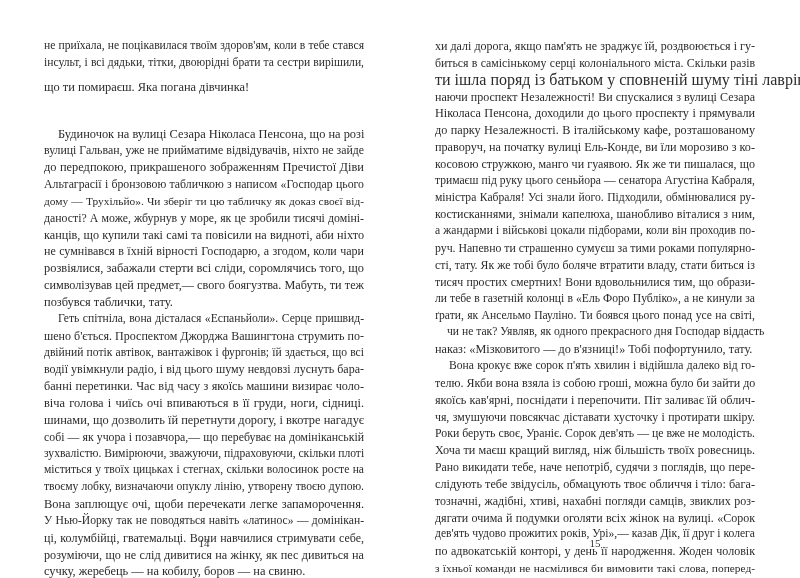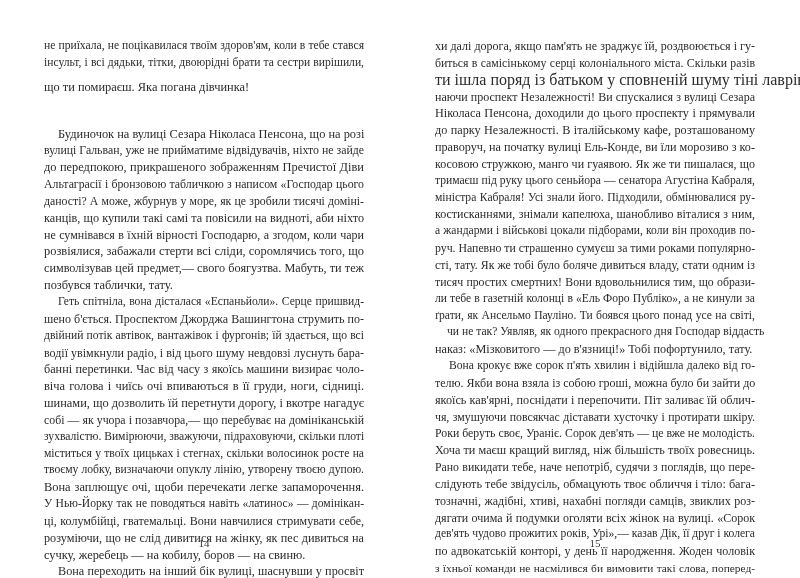--- a/index.html
+++ b/index.html
@@ -18,20 +18,21 @@
 <body>
 
 <div class="page left" id="left-page">
     <span class="line" style="font-size: 11.6px; line-height: 16.85px; white-space: nowrap;">не приїхала, не поцікавилася твоїм здоров'ям, коли в тебе стався</span>
     <span class="line" style="font-size: 11.6px; line-height: 16.85px; white-space: nowrap;">інсульт, і всі дядьки, тітки, двоюрідні брати та сестри вирішили,</span>
     <span class="line end" style="font-size: 12.4px; line-height: 16.85px; white-space: nowrap; margin-top: 7px;">що ти помираєш. Яка погана дівчинка!</span>
     <span class="line indent" style="font-size: 12.4px; line-height: 16.85px; white-space: nowrap; margin-top: 30px;">Будиночок на вулиці Сезара Ніколаса Пенсона, що на розі</span>
     <span class="line" style="font-size: 11.8px; line-height: 16.85px; white-space: nowrap;">вулиці Гальван, уже не прийматиме відвідувачів, ніхто не зайде</span>
     <span class="line" style="font-size: 12.4px; line-height: 16.85px; white-space: nowrap;">до передпокою, прикрашеного зображенням Пречистої Діви</span>
     <span class="line" style="font-size: 11.8px; line-height: 16.85px; white-space: nowrap;">Альтаграсії і бронзовою табличкою з написом «Господар цього</span>
+    <span class="line" style="font-size: 11.4px; line-height: 16.85px; white-space: nowrap;">дому — Трухільйо». Чи зберіг ти цю табличку як доказ своєї від-</span>
     <span class="line" style="font-size: 11.8px; line-height: 16.85px; white-space: nowrap;">даності? А може, жбурнув у море, як це зробили тисячі доміні-</span>
     <span class="line" style="font-size: 12.2px; line-height: 16.85px; white-space: nowrap;">канців, що купили такі самі та повісили на видноті, аби ніхто</span>
     <span class="line" style="font-size: 12px; line-height: 16.85px; white-space: nowrap;">не сумнівався в їхній вірності Господарю, а згодом, коли чари</span>
     <span class="line" style="font-size: 12.4px; line-height: 16.85px; white-space: nowrap;">розвіялися, забажали стерти всі сліди, соромлячись того, що</span>
     <span class="line" style="font-size: 12.2px; line-height: 16.85px; white-space: nowrap;">символізував цей предмет,— свого боягузтва. Мабуть, ти теж</span>
     <span class="line end" style="font-size: 12.4px; line-height: 16.85px; white-space: nowrap;">позбувся таблички, тату.</span>
     <span class="line indent" style="font-size: 11.6px; line-height: 16.85px; white-space: nowrap;">Геть спітніла, вона дісталася «Еспаньйоли». Серце пришвид-</span>
     <span class="line" style="font-size: 12px; line-height: 16.85px; white-space: nowrap;">шено б'ється. Проспектом Джорджа Вашингтона струмить по-</span>
     <span class="line" style="font-size: 11.6px; line-height: 16.85px; white-space: nowrap;">двійний потік автівок, вантажівок і фургонів; їй здається, що всі</span>
     <span class="line" style="font-size: 12px; line-height: 16.85px; white-space: nowrap;">водії увімкнули радіо, і від цього шуму невдовзі луснуть бара-</span>
@@ -58,21 +59,21 @@
     <span class="line" style="font-size: 12px; line-height: 16.85px; white-space: nowrap;">наючи проспект Незалежності! Ви спускалися з вулиці Сезара</span>
     <span class="line" style="font-size: 12.2px; line-height: 16.85px; white-space: nowrap;">Ніколаса Пенсона, доходили до цього проспекту і прямували</span>
     <span class="line" style="font-size: 12.2px; line-height: 16.85px; white-space: nowrap;">до парку Незалежності. В італійському кафе, розташованому</span>
     <span class="line" style="font-size: 12.2px; line-height: 16.85px; white-space: nowrap;">праворуч, на початку вулиці Ель-Конде, ви їли морозиво з ко-</span>
     <span class="line" style="font-size: 12px; line-height: 16.85px; white-space: nowrap;">косовою стружкою, манго чи гуаявою. Як же ти пишалася, що</span>
     <span class="line" style="font-size: 11.6px; line-height: 16.85px; white-space: nowrap;">тримаєш під руку цього сеньйора — сенатора Агустіна Кабраля,</span>
     <span class="line" style="font-size: 11.6px; line-height: 16.85px; white-space: nowrap;">міністра Кабраля! Усі знали його. Підходили, обмінювалися ру-</span>
     <span class="line" style="font-size: 12px; line-height: 16.85px; white-space: nowrap;">костисканнями, знімали капелюха, шанобливо віталися з ним,</span>
     <span class="line" style="font-size: 11.6px; line-height: 16.85px; white-space: nowrap;">а жандарми і військові цокали підборами, коли він проходив по-</span>
     <span class="line" style="font-size: 11.8px; line-height: 16.85px; white-space: nowrap;">руч. Напевно ти страшенно сумуєш за тими роками популярно-</span>
-    <span class="line" style="font-size: 11.8px; line-height: 16.85px; white-space: nowrap;">сті, тату. Як же тобі було боляче дивиться владу, стати одним із</span>
+    <span class="line" style="font-size: 11.8px; line-height: 16.85px; white-space: nowrap;">сті, тату. Як же тобі було боляче втратити владу, стати биться із</span>
     <span class="line" style="font-size: 11.8px; line-height: 16.85px; white-space: nowrap;">тисяч простих смертних! Вони вдовольнилися тим, що образи-</span>
     <span class="line" style="font-size: 11.6px; line-height: 16.85px; white-space: nowrap;">ли тебе в газетній колонці в «Ель Форо Публіко», а не кинули за</span>
     <span class="line" style="font-size: 11.6px; line-height: 16.85px; white-space: nowrap;">ґрати, як Ансельмо Пауліно. Ти боявся цього понад усе на світі,</span>
     <span class="line" style="font-size: 11.6px; line-height: 16.85px; white-space: nowrap; margin-left: 12px;">чи не так? Уявляв, як одного прекрасного дня Господар віддасть</span>
     <span class="line end" style="font-size: 12.2px; line-height: 16.85px; white-space: nowrap;">наказ: «Мізковитого — до в'язниці!» Тобі пофортунило, тату.</span>
     <span class="line indent" style="font-size: 11.6px; line-height: 16.85px; white-space: nowrap;">Вона крокує вже сорок п'ять хвилин і відійшла далеко від го-</span>
     <span class="line" style="font-size: 12px; line-height: 16.85px; white-space: nowrap;">телю. Якби вона взяла із собою гроші, можна було би зайти до</span>
     <span class="line" style="font-size: 12.2px; line-height: 16.85px; white-space: nowrap;">якоїсь кав'ярні, поснідати і перепочити. Піт заливає їй облич-</span>
     <span class="line" style="font-size: 11.8px; line-height: 16.85px; white-space: nowrap;">чя, змушуючи повсякчас діставати хусточку і протирати шкіру.</span>
     <span class="line" style="font-size: 11.8px; line-height: 16.85px; white-space: nowrap;">Роки беруть своє, Ураніє. Сорок дев'ять — це вже не молодість.</span>

